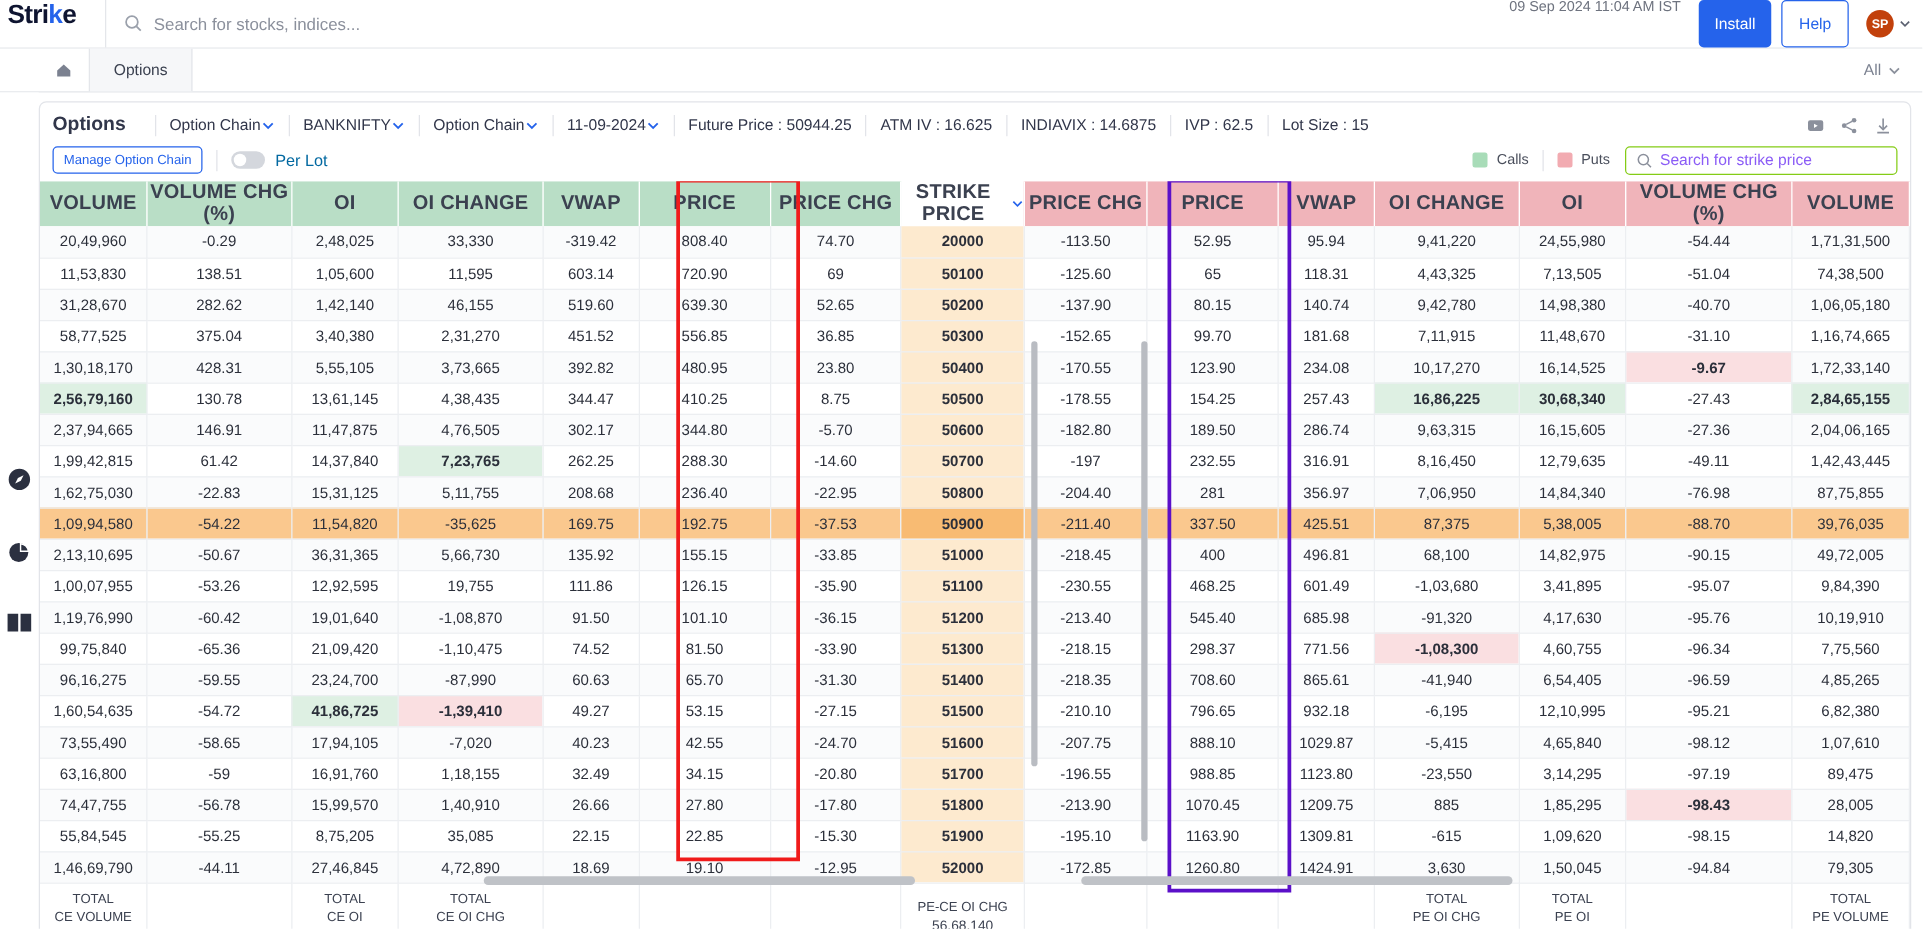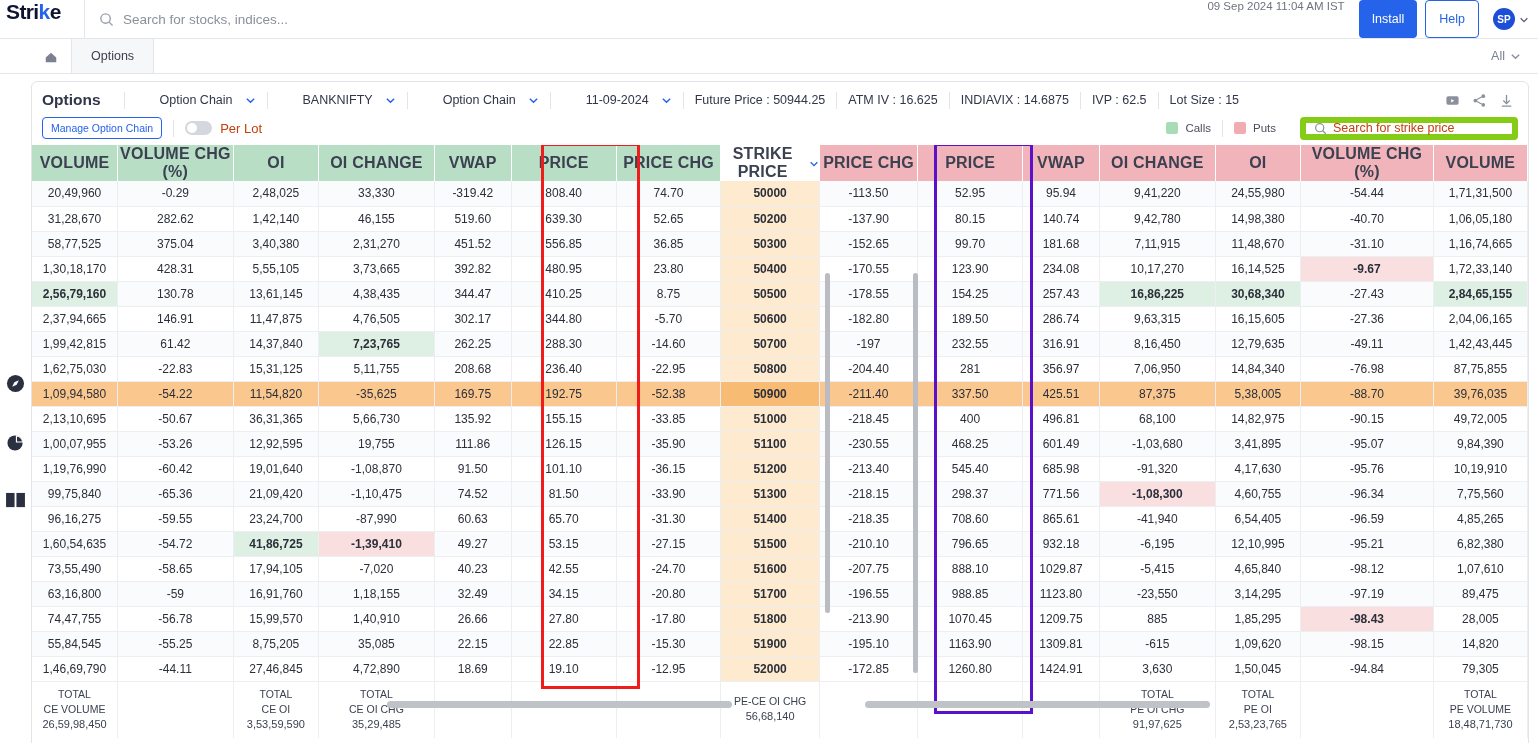--- a/index.html
+++ b/index.html
@@ -31,21 +31,21 @@
   .btn-install {
     background: #2563eb; color: #fff; font-size: 12.5px;
     padding: 5px 13px; border-radius: 4px; border: none; cursor: pointer;
   }
   .btn-help {
     background: #fff; color: #2563eb; font-size: 12.5px; margin-left: 8px;
     padding: 4px 13px; border-radius: 4px; border: 1px solid #2563eb; cursor: pointer;
   }
   .avatar-wrap { display:flex; align-items:center; gap:4px; margin: 0 9px 0 14px; }
   .avatar {
-    width: 22px; height: 22px; border-radius: 50%; background: #1d4ed8;
+    width: 22px; height: 22px; border-radius: 50%; background: #c2410c;
     color: #fff; font-size: 10px; font-weight: bold;
     display: flex; align-items: center; justify-content: center;
   }
 
   
   .tabstrip {
     height: 35px; display: flex; align-items: stretch;
     border-bottom: 1px solid #e4e6ea; background: #fff; padding-left: 31px;
   }
   .tab-home {
@@ -74,21 +74,21 @@
     border: 1px solid #e2e4e9; border-radius: 6px;
     display: flex; flex-direction: column; overflow: hidden;
   }
 
   .optbar {
     height: 30px; display: flex; align-items: center; padding: 0 10px;
     font-size: 12.5px; color: #31364a; margin-top: 3px;
   }
   .optbar .title { font-size: 15.5px; font-weight: bold; padding-right: 12px; }
   .sep { width: 1px; height: 17px; background: #e2e4e9; margin: 0 11px; }
-  .dd { display: flex; align-items: flex-end; gap: 12px; cursor: pointer; margin-left: 24px; }
+  .dd { display: flex; align-items: flex-end; gap: 0; cursor: pointer; }
   .chev { display:inline-block; }
   .metric { white-space: nowrap; }
   .optbar-spacer { flex: 1; }
   .tool-icons { display: flex; align-items: center; gap: 12px; padding-right: 4px; }
 
   .subbar {
     height: 30px; display: flex; align-items: center; padding: 0 10px 4px 10px;
   }
   .manage-btn {
     border: 1px solid #2563eb; color: #2563eb; background: #fff;
@@ -96,30 +96,30 @@
   }
   .toggle-wrap { display: flex; align-items: center; gap: 8px; }
   .toggle {
     width: 27px; height: 14px; border-radius: 8px; background: #d4d7dd;
     position: relative; cursor: pointer;
   }
   .toggle::after {
     content:''; position:absolute; top:2px; left:2px; width:10px; height:10px;
     border-radius:50%; background:#fff;
   }
-  .perlot { font-size: 13px; color: #c2410c; }
+  .perlot { font-size: 13px; color: #0369a1; }
   .subbar-spacer { flex: 1; }
   .legend { display: flex; align-items: center; gap: 7px; font-size: 11.5px; color: #4a4f5c; }
   .sw { width: 12px; height: 12px; border-radius: 2px; display:inline-block; }
   .sw.calls { background: #a8dcb8; }
   .sw.puts { background: #f2abb1; }
   .strike-search {
-    width: 218px; margin-left: 24px; border: 6px solid #84cc16; border-radius: 4px;
+    width: 218px; margin-left: 12px; border: 1px solid #84cc16; border-radius: 4px;
     height: 23px; display: flex; align-items: center; gap: 6px; padding: 0 8px;
-    background: #fff; font-size: 12.5px; color: #c2410c;
+    background: #fff; font-size: 12.5px; color: #8b5cf6;
   }
 
   
   .tablewrap { flex: 1; position: relative; overflow: hidden; }
   table.oc { border-collapse: collapse; width: 100%; table-layout: fixed; }
   table.oc th {
     height: 23px; font-size: 16px; font-weight: bold; letter-spacing: 0.2px;
     color: #3b4150; border-right: 1px solid #ffffff;
   }
   th.ce { background: #b9dec6; }
@@ -387,28 +387,45 @@
         </thead>
         <tbody id="oc-body">
             <tr class="row">
               <td class="">20,49,960</td>
               <td class="neg">-0.29</td>
               <td class="">2,48,025</td>
               <td class="pos">33,330</td>
               <td class="">-319.42</td>
               <td class="">808.40</td>
               <td class="">74.70</td>
-              <td class="strike">50000</td>
+              <td class="strike">20000</td>
               <td class="">-113.50</td>
               <td class="">52.95</td>
               <td class="">95.94</td>
               <td class="pos">9,41,220</td>
               <td class="">24,55,980</td>
               <td class="neg">-54.44</td>
               <td class="">1,71,31,500</td>
+            </tr>
+            <tr class="row">
+              <td class="">11,53,830</td>
+              <td class="pos">138.51</td>
+              <td class="">1,05,600</td>
+              <td class="pos">11,595</td>
+              <td class="">603.14</td>
+              <td class="">720.90</td>
+              <td class="">69</td>
+              <td class="strike">50100</td>
+              <td class="">-125.60</td>
+              <td class="">65</td>
+              <td class="">118.31</td>
+              <td class="pos">4,43,325</td>
+              <td class="">7,13,505</td>
+              <td class="neg">-51.04</td>
+              <td class="">74,38,500</td>
             </tr>
             <tr class="row">
               <td class="">31,28,670</td>
               <td class="pos">282.62</td>
               <td class="">1,42,140</td>
               <td class="pos">46,155</td>
               <td class="">519.60</td>
               <td class="">639.30</td>
               <td class="">52.65</td>
               <td class="strike">50200</td>
@@ -522,21 +539,21 @@
               <td class="neg">-76.98</td>
               <td class="">87,75,855</td>
             </tr>
             <tr class="row atm">
               <td class="">1,09,94,580</td>
               <td class="neg">-54.22</td>
               <td class="">11,54,820</td>
               <td class="neg">-35,625</td>
               <td class="">169.75</td>
               <td class="">192.75</td>
-              <td class="">-52.38</td>
+              <td class="">-37.53</td>
               <td class="strike">50900</td>
               <td class="">-211.40</td>
               <td class="">337.50</td>
               <td class="">425.51</td>
               <td class="pos">87,375</td>
               <td class="">5,38,005</td>
               <td class="neg">-88.70</td>
               <td class="">39,76,035</td>
             </tr>
             <tr class="row">

